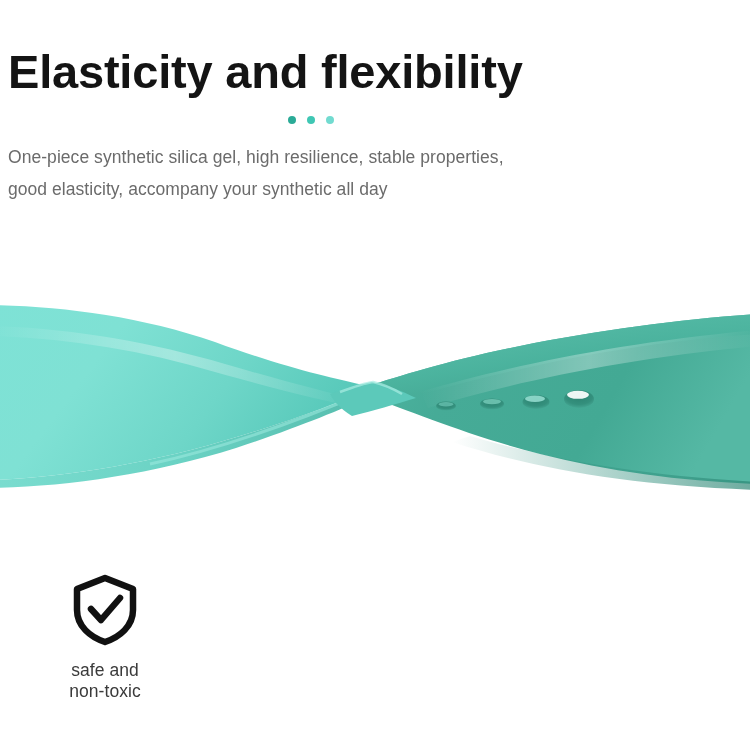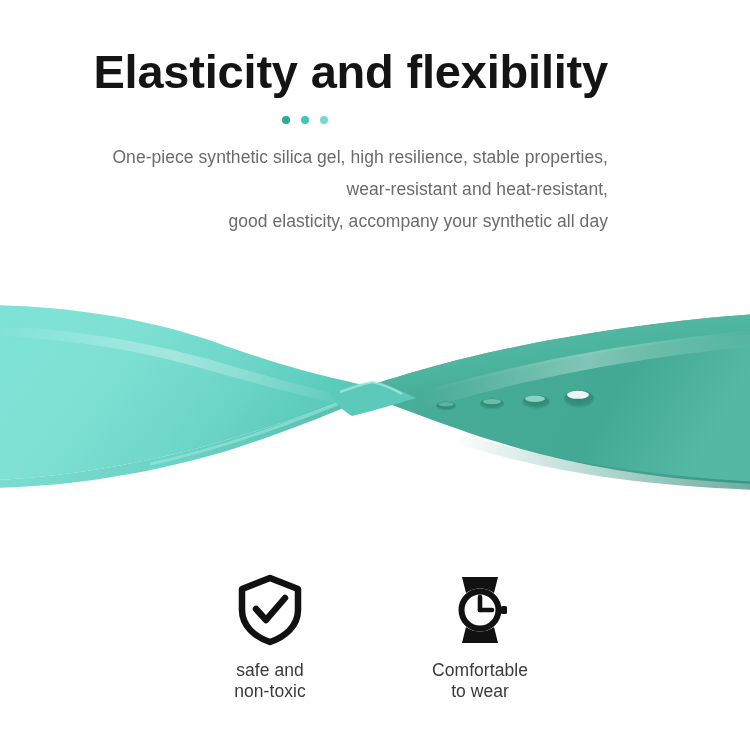--- a/index.html
+++ b/index.html
@@ -20,23 +20,23 @@
     width: 750px;
     height: 750px;
     background: #ffffff;
     overflow: hidden;
   }
 
   
   .header {
     position: absolute;
     top: 0;
-    left: 2px;
+    left: 8px;
     width: 606px;
-    text-align: right;
+    text-align: left;
   }
   .title {
     margin: 0;
     padding-top: 46px;
     font-size: 47px;
     font-weight: 600;
     letter-spacing: -0.2px;
     color: #141414;
     line-height: 1.12;
     font-family: "Liberation Sans", sans-serif;
@@ -83,21 +83,20 @@
     height: 250px;
   }
 
   
   .features {
     position: absolute;
     left: 0;
     top: 572px;
     width: 750px;
     display: flex;
-    justify-content: center;
     align-items: flex-start;
   }
   .feature {
     width: 210px;
     text-align: center;
     display: flex;
     flex-direction: column;
     align-items: center;
   }
   .feature-icon {
@@ -129,21 +128,20 @@
     <h1 class="title">Elasticity and flexibility</h1>
 
     <div class="dots">
       <span class="dot" style="background: rgb(43, 171, 151);"></span>
       <span class="dot" style="background: rgb(63, 199, 180);"></span>
       <span class="dot" style="background: rgb(114, 219, 208);"></span>
     </div>
 
     <div class="subtitle">
       <span class="subline">One-piece synthetic silica gel, high resilience, stable properties,</span>
-      <span class="subline">wear-resistant and heat-resistant,</span>
       <span class="subline">good elasticity, accompany your synthetic all day</span>
     </div>
   </div>
 
   <div class="product">
     <svg viewBox="0 0 750 250" xmlns="http://www.w3.org/2000/svg">
       <defs>
         <linearGradient id="gLeftTop" x1="0" y1="0" x2="1" y2="0.35">
           <stop offset="0%" stop-color="#7ee2d6"></stop>
           <stop offset="35%" stop-color="#7fe1d4"></stop>
@@ -268,38 +266,17 @@
           <path d="M34 4 L62 15 V36 C62 52 49 63 34 68 C19 63 6 52 6 36 V15 Z" stroke="#111111" stroke-width="6.5" stroke-linejoin="round" fill="none"></path>
           <path d="M20 35 L30 46 L49 24" stroke="#111111" stroke-width="6.5" stroke-linecap="round" stroke-linejoin="round" fill="none"></path>
         </svg>
       </div>
       <div class="feature-label">
         <span>safe and</span>
         <span>non-toxic</span>
       </div>
     </div>
 
-    <div class="feature">
-      <div class="feature-icon">
-        <svg width="72" height="72" viewBox="0 0 72 72" fill="none" xmlns="http://www.w3.org/2000/svg">
-
-          <path d="M18 3 H54 L50 19 C46 16 41 14.5 36 14.5 C31 14.5 26 16 22 19 Z" fill="#111111"></path>
-
-          <path d="M22 53 C26 56 31 57.5 36 57.5 C41 57.5 46 56 50 53 L54 69 H18 Z" fill="#111111"></path>
-
-          <circle cx="36" cy="36" r="18.5" stroke="#111111" stroke-width="6" fill="none"></circle>
-
-          <rect x="57" y="32" width="6" height="8" rx="1.5" fill="#111111"></rect>
-
-          <path d="M36 36 V23" stroke="#111111" stroke-width="4.6" stroke-linecap="round"></path>
-          <path d="M36 36 H48" stroke="#111111" stroke-width="4.6" stroke-linecap="round"></path>
-        </svg>
-      </div>
-      <div class="feature-label">
-        <span>Comfortable</span>
-        <span>to wear</span>
-      </div>
-    </div>
 
 
   </div>
 
 </div>
 
 </body></html>

